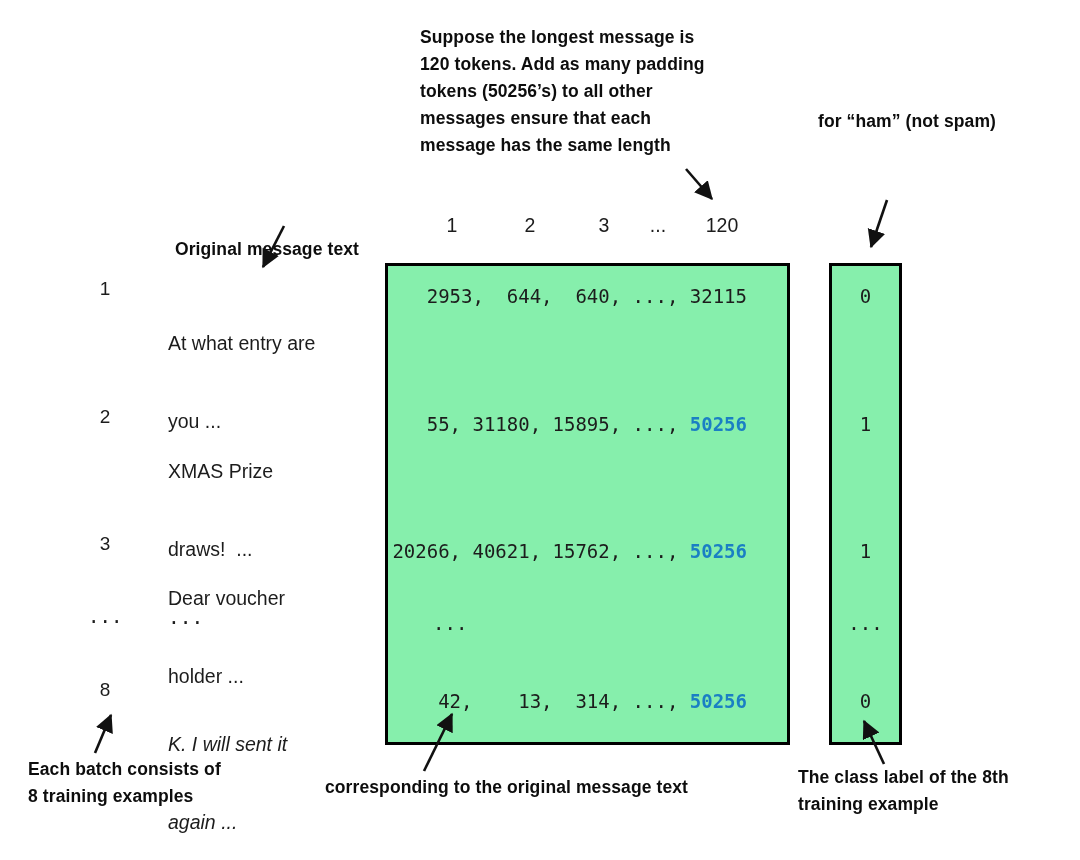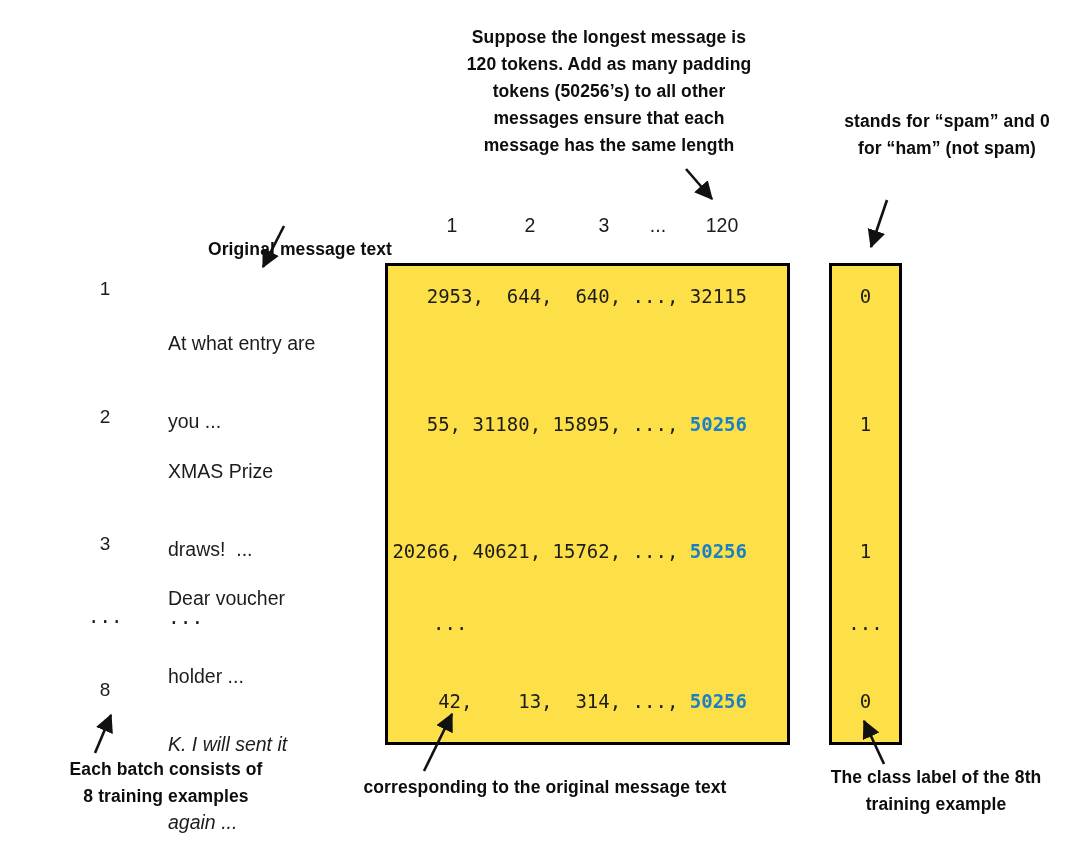--- a/index.html
+++ b/index.html
@@ -1,43 +1,42 @@
 <!DOCTYPE html>
 <html style="--blue: #1a7fc4;"><head>
 <meta charset="utf-8">
 <style>
   html,body{margin:0;padding:0;background:#ffffff;}
   body{width:1080px;height:860px;position:relative;overflow:hidden;
        font-family:"Liberation Sans",sans-serif;color:#161616;}
   .abs{position:absolute;}
-  .annot{font-weight:bold;font-size:17.5px;line-height:27px;text-align:center;
+  .annot{font-weight:bold;font-size:17.5px;line-height:27px;
          color:#0d0d0d;letter-spacing:.1px;}
   .mono{font-family:"DejaVu Sans Mono",monospace;font-size:19px;white-space:pre;color:#1c1c1c;}
   .msg{font-size:19.5px;line-height:26px;white-space:pre;color:#1c1c1c;}
   .idx{font-size:19px;color:#1c1c1c;text-align:center;width:34px;}
   .hdr{font-size:19.5px;color:#1c1c1c;text-align:center;position:absolute;top:0;width:60px;}
-  .box{position:absolute;border:3px solid #000;background:#fde047;box-sizing:border-box;}
+  .box{position:absolute;border:3px solid #000;background:#86efac;box-sizing:border-box;}
   .tokrow{position:absolute;right:40px;text-align:right;}
   .tokrow.leftish{right:auto;left:45px;text-align:left;}
   .blue{color:var(--blue,#1a7fc4);font-weight:bold;}
   .lblrow{position:absolute;left:0;width:100%;text-align:center;}
 </style>
 </head>
 <body>
 
 <div class="abs annot" style="left:420px;top:24px;width:378px;">
   <div>Suppose the longest message is</div>
   <div>120 tokens. Add as many padding</div>
   <div>tokens (50256’s) to all other</div>
   <div>messages ensure that each</div>
   <div>message has the same length</div>
 </div>
 
 <div class="abs annot" style="left:818px;top:108px;width:258px;">
-  <div>stands for “spam” and 0</div>
   <div>for “ham” (not spam)</div>
 </div>
 
 <div class="abs annot" style="left:175px;top:204px;width:250px;margin-top:32px;">Original message text</div>
 
 <div class="abs annot" style="left:28px;top:756px;width:276px;">
   <div>Each batch consists of</div>
   <div>8 training examples</div>
 </div>
 

